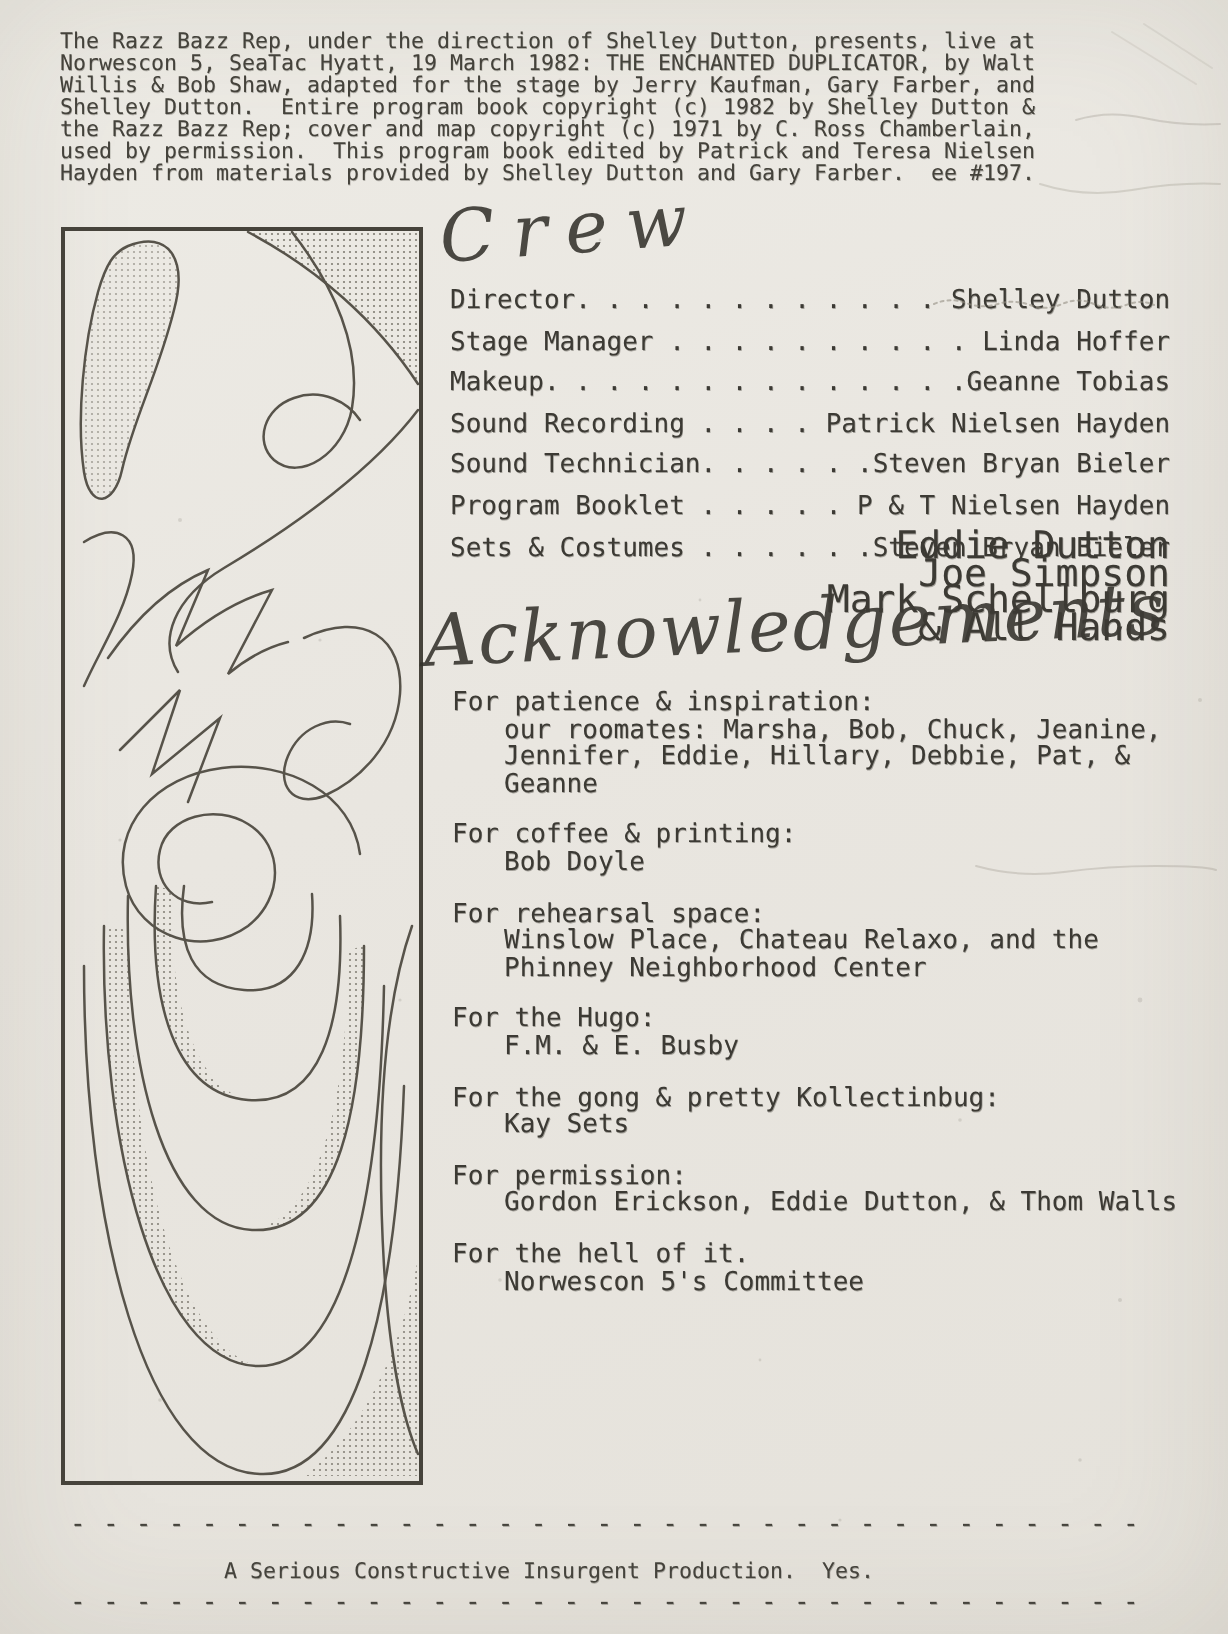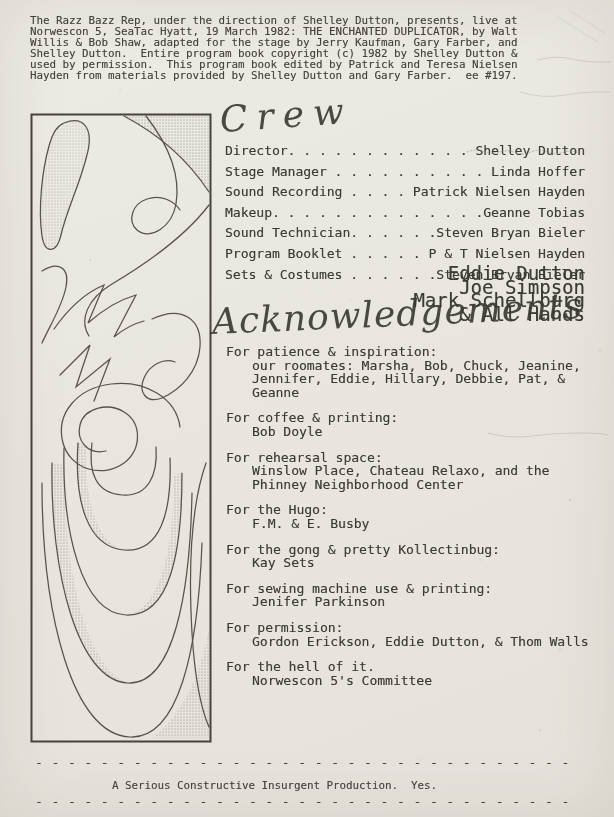--- a/index.html
+++ b/index.html
@@ -47,20 +47,21 @@
 </head>
 <body>
 
 <div class="page">
 
   <div class="header">
     <div class="mono">The Razz Bazz Rep, under the direction of Shelley Dutton, presents, live at</div>
     <div class="mono">Norwescon 5, SeaTac Hyatt, 19 March 1982: THE ENCHANTED DUPLICATOR, by Walt</div>
     <div class="mono">Willis &amp; Bob Shaw, adapted for the stage by Jerry Kaufman, Gary Farber, and</div>
     <div class="mono">Shelley Dutton.  Entire program book copyright (c) 1982 by Shelley Dutton &amp;</div>
+    <div class="mono">the Razz Bazz Rep; cover and map copyright (c) 1971 by C. Ross Chamberlain,</div>
     <div class="mono">used by permission.  This program book edited by Patrick and Teresa Nielsen</div>
     <div class="mono">Hayden from materials provided by Shelley Dutton and Gary Farber.  ee #197.</div>
   </div>
 
   <div class="artbox">
     <svg width="182" height="630" viewBox="0 0 182 630">
       <defs>
         <pattern id="dp" width="3" height="3" patternUnits="userSpaceOnUse">
           <circle cx="1" cy="1" r="0.55" fill="#6e6a60"></circle>
         </pattern>
@@ -94,22 +95,22 @@
       <rect x="1.5" y="1.5" width="179" height="627" fill="none" stroke="#46433b" stroke-width="2"></rect>
     </svg>
   </div>
 
   <div class="script crew-heading">Crew</div>
   <div class="script ack-heading">Acknowledgements</div>
 
   <div class="crew">
     <div class="mono">Director. . . . . . . . . . . . Shelley Dutton</div>
     <div class="mono">Stage Manager . . . . . . . . . . Linda Hoffer</div>
+    <div class="mono">Makeup. . . . . . . . . . . . . .Geanne Tobias</div>
     <div class="mono">Sound Recording . . . . Patrick Nielsen Hayden</div>
-    <div class="mono">Makeup. . . . . . . . . . . . . .Geanne Tobias</div>
     <div class="mono">Sound Technician. . . . . .Steven Bryan Bieler</div>
     <div class="mono">Program Booklet . . . . . P &amp; T Nielsen Hayden</div>
     <div class="mono">Sets &amp; Costumes . . . . . .Steven Bryan Bieler</div>
   </div>
   <div class="crew-extra">
     <div class="mono">Eddie Dutton</div>
     <div class="mono">Joe Simpson</div>
     <div class="mono">Mark Schellburg</div>
     <div class="mono">&amp; All Hands</div>
   </div>
@@ -130,24 +131,20 @@
       <div class="mono aline">Winslow Place, Chateau Relaxo, and the</div>
       <div class="mono aline">Phinney Neighborhood Center</div>
     </div>
     <div class="agroup">
       <div class="mono">For the Hugo:</div>
       <div class="mono aline">F.M. &amp; E. Busby</div>
     </div>
     <div class="agroup">
       <div class="mono">For the gong &amp; pretty Kollectinbug:</div>
       <div class="mono aline">Kay Sets</div>
-    </div>
-    <div class="agroup">
-      <div class="mono">For sewing machine use &amp; printing:</div>
-      <div class="mono aline">Jenifer Parkinson</div>
     </div>
     <div class="agroup">
       <div class="mono">For permission:</div>
       <div class="mono aline">Gordon Erickson, Eddie Dutton, &amp; Thom Walls</div>
     </div>
     <div class="agroup">
       <div class="mono">For the hell of it.</div>
       <div class="mono aline">Norwescon 5's Committee</div>
     </div>
   </div>

